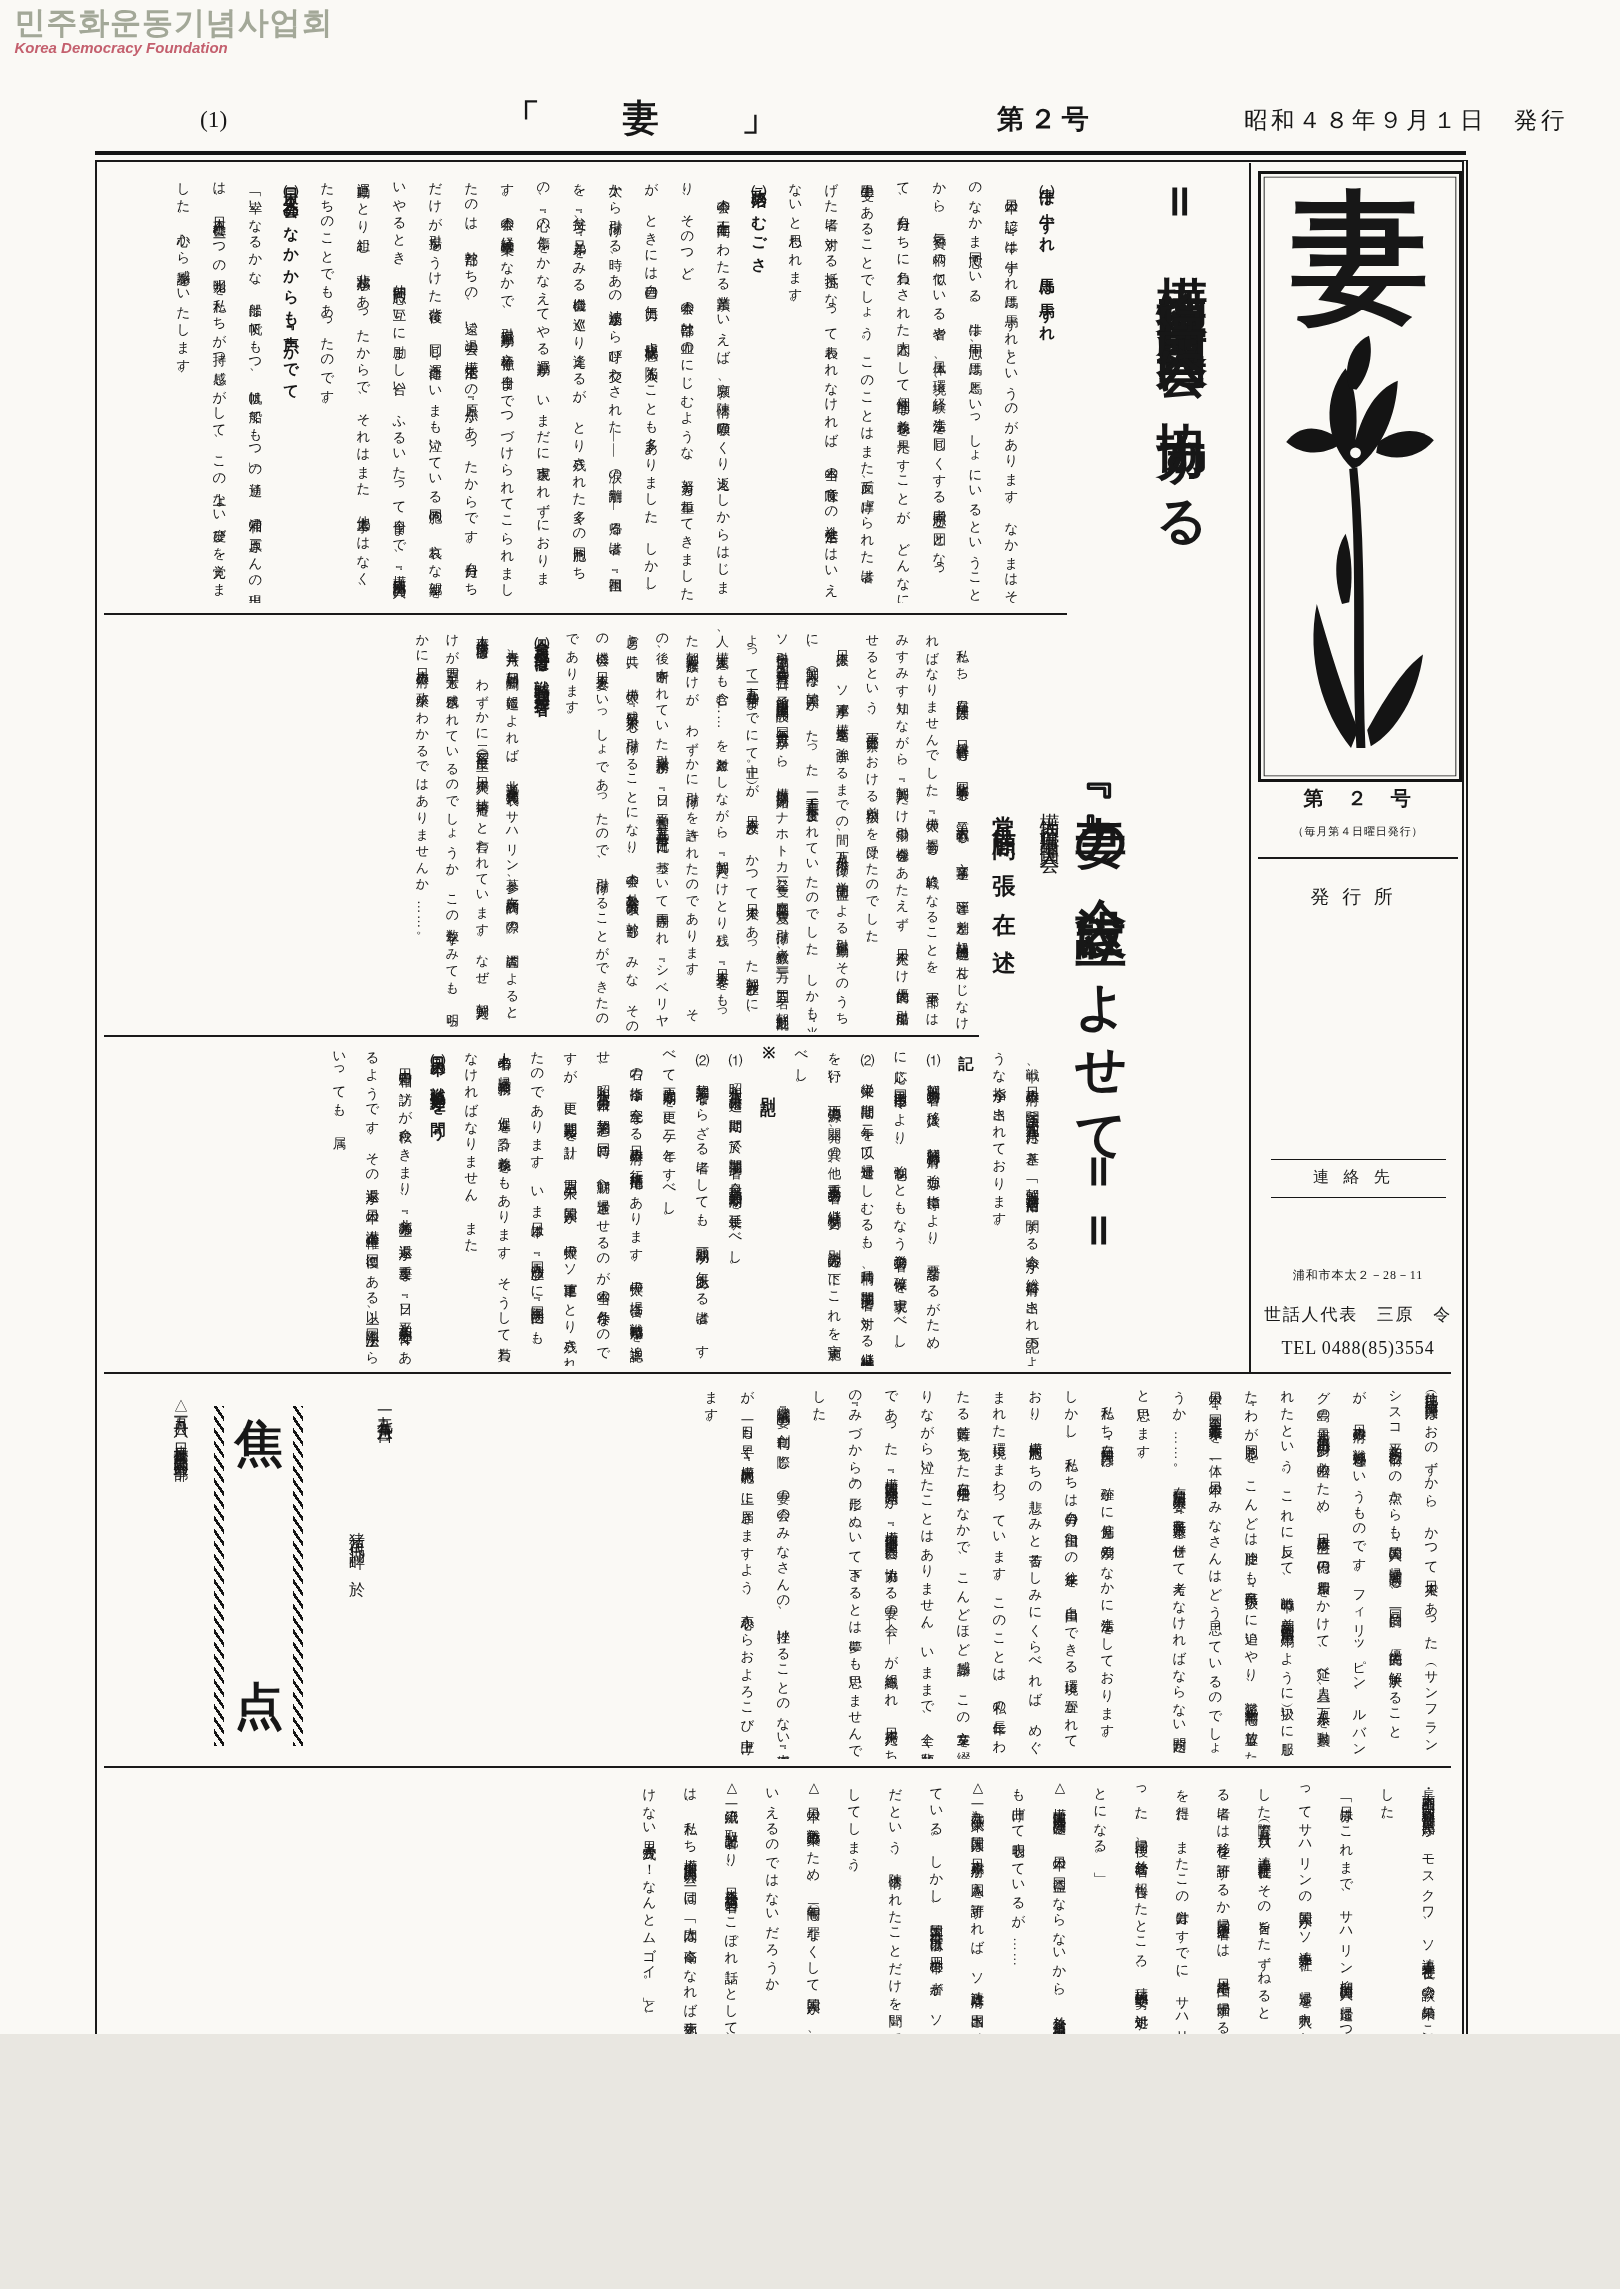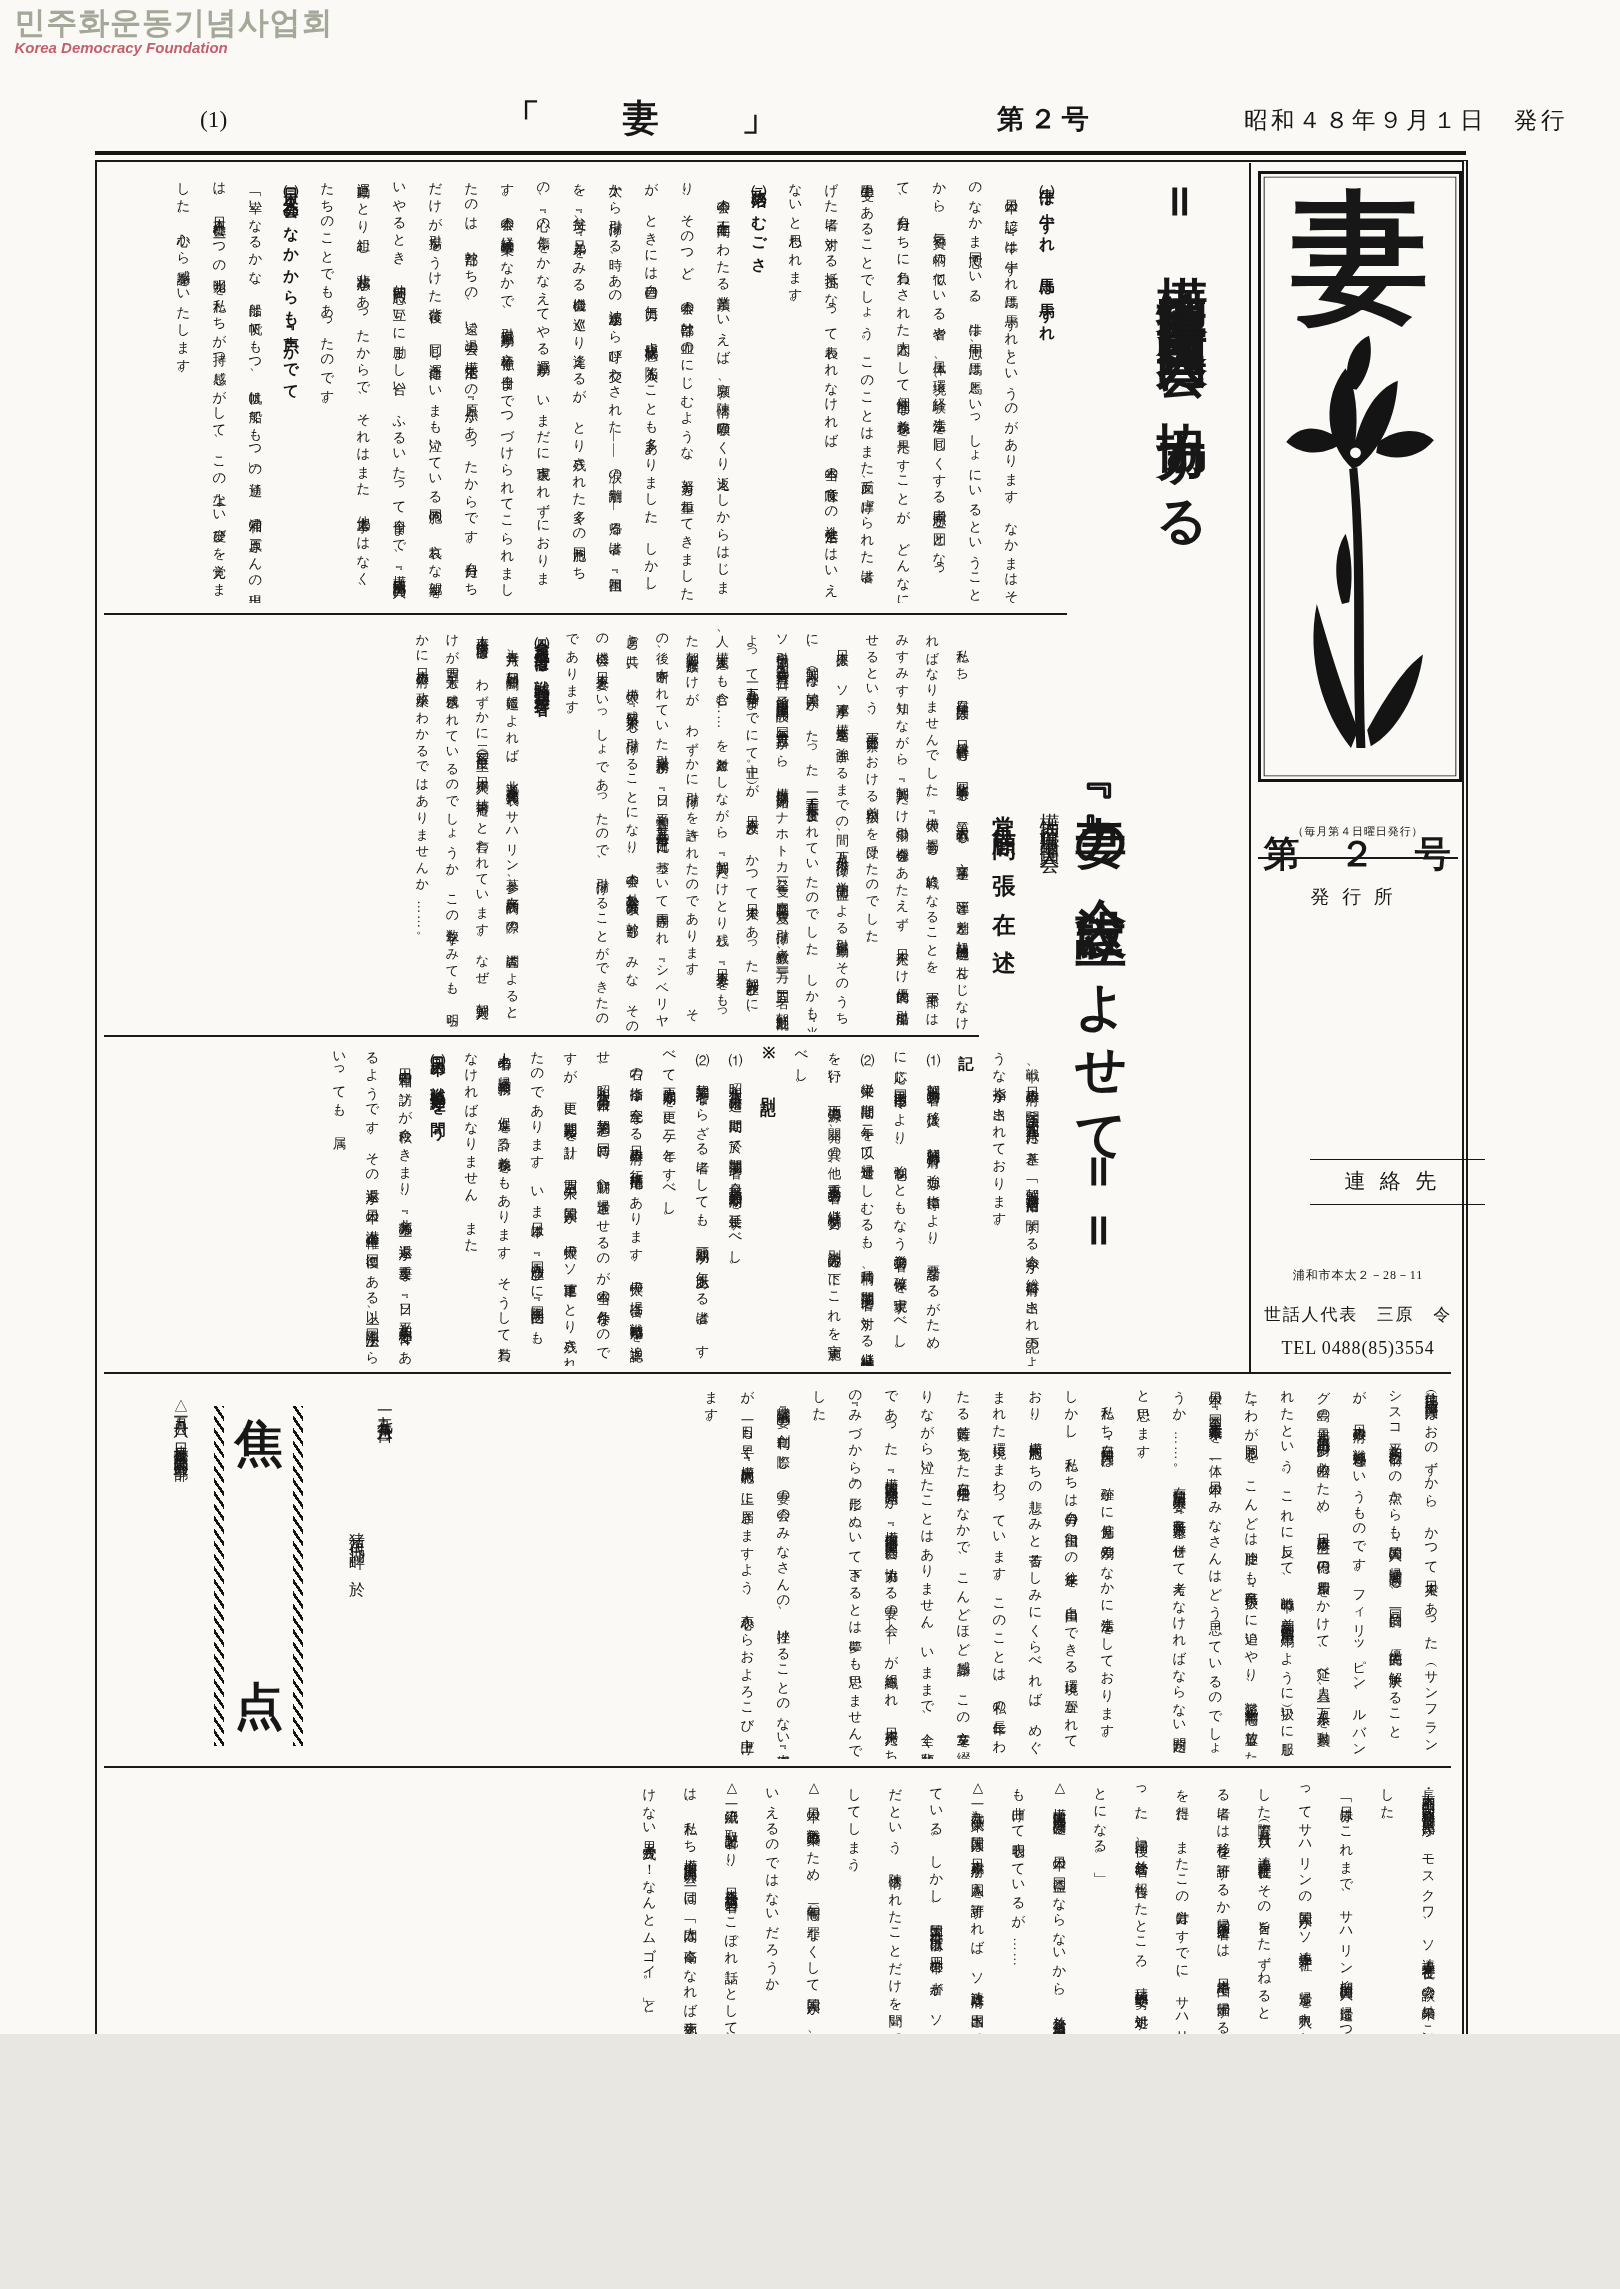--- a/index.html
+++ b/index.html
@@ -32,27 +32,27 @@
   .headline{position:absolute;font-weight:bold;font-size:51px;letter-spacing:8px;line-height:1;}
   .byline{position:absolute;font-size:20px;letter-spacing:4.5px;}
   .byline2{position:absolute;font-size:23.4px;letter-spacing:7.2px;font-weight:bold;}
   
   .masthead-divider{left:1249px;top:163px;height:1209px;}
   .artbox{position:absolute;left:1258px;top:171px;width:198px;height:605px;
           border:3.6px solid #141414;box-shadow:inset 0 0 0 2.7px #faf9f5, inset 0 0 0 3.6px #141414;
           text-align:center;}
   .artbox .tsuma{font-size:137px;font-weight:900;line-height:1.1;margin-top:9px;}
   .mh{position:absolute;text-align:center;width:200px;left:1258px;}
-  .mh-issue{top:785px;font-size:36px;font-weight:bold;letter-spacing:1.8px;margin-top:45px;}
+  .mh-issue{top:785px;font-size:20px;font-weight:bold;letter-spacing:1.8px;}
   .mh-freq{top:824px;font-size:11px;letter-spacing:0.9px;}
   .mh-rule{left:1258px;top:857px;width:200px;}
   .mh-publabel{top:884px;font-size:19px;letter-spacing:12.6px;}
   .mh-pubname{top:931px;font-size:24px;font-weight:bold;line-height:1.62;white-space:pre-line;letter-spacing:2.7px;}
-  .mh-contact{top:1159px;left:1310px;width:175px;border-top:1.8px solid #161616;border-bottom:1.8px solid #161616;
-              font-size:21px;letter-spacing:14.4px;padding:7.2px 0 9px 0;}
+  .mh-contact{top:1159px;left:1271px;width:175px;border-top:1.8px solid #161616;border-bottom:1.8px solid #161616;
+              font-size:16px;letter-spacing:14.4px;padding:7.2px 0 9px 0;}
   .mh-addr{top:1267px;font-size:12px;letter-spacing:0.9px;}
   .mh-rep{top:1303px;font-size:17px;letter-spacing:1.8px;}
   .mh-tel{top:1338px;font-size:18px;font-family:"Liberation Serif",serif;letter-spacing:0.9px;}
   
   .rope{position:absolute;width:10px;background:repeating-linear-gradient(55deg,#141414 0 2.7px,#faf9f5 2.7px 7.2px);}
   .shoten-title{position:absolute;display:flex;flex-direction:column;justify-content:space-between;
                 font-size:49px;font-weight:900;}
   .sig{position:absolute;font-size:16px;letter-spacing:5.4px;}
   .datecol{position:absolute;font-size:15.8px;letter-spacing:1.8px;}
   .leadcol{position:absolute;font-size:15px;letter-spacing:1.8px;}

